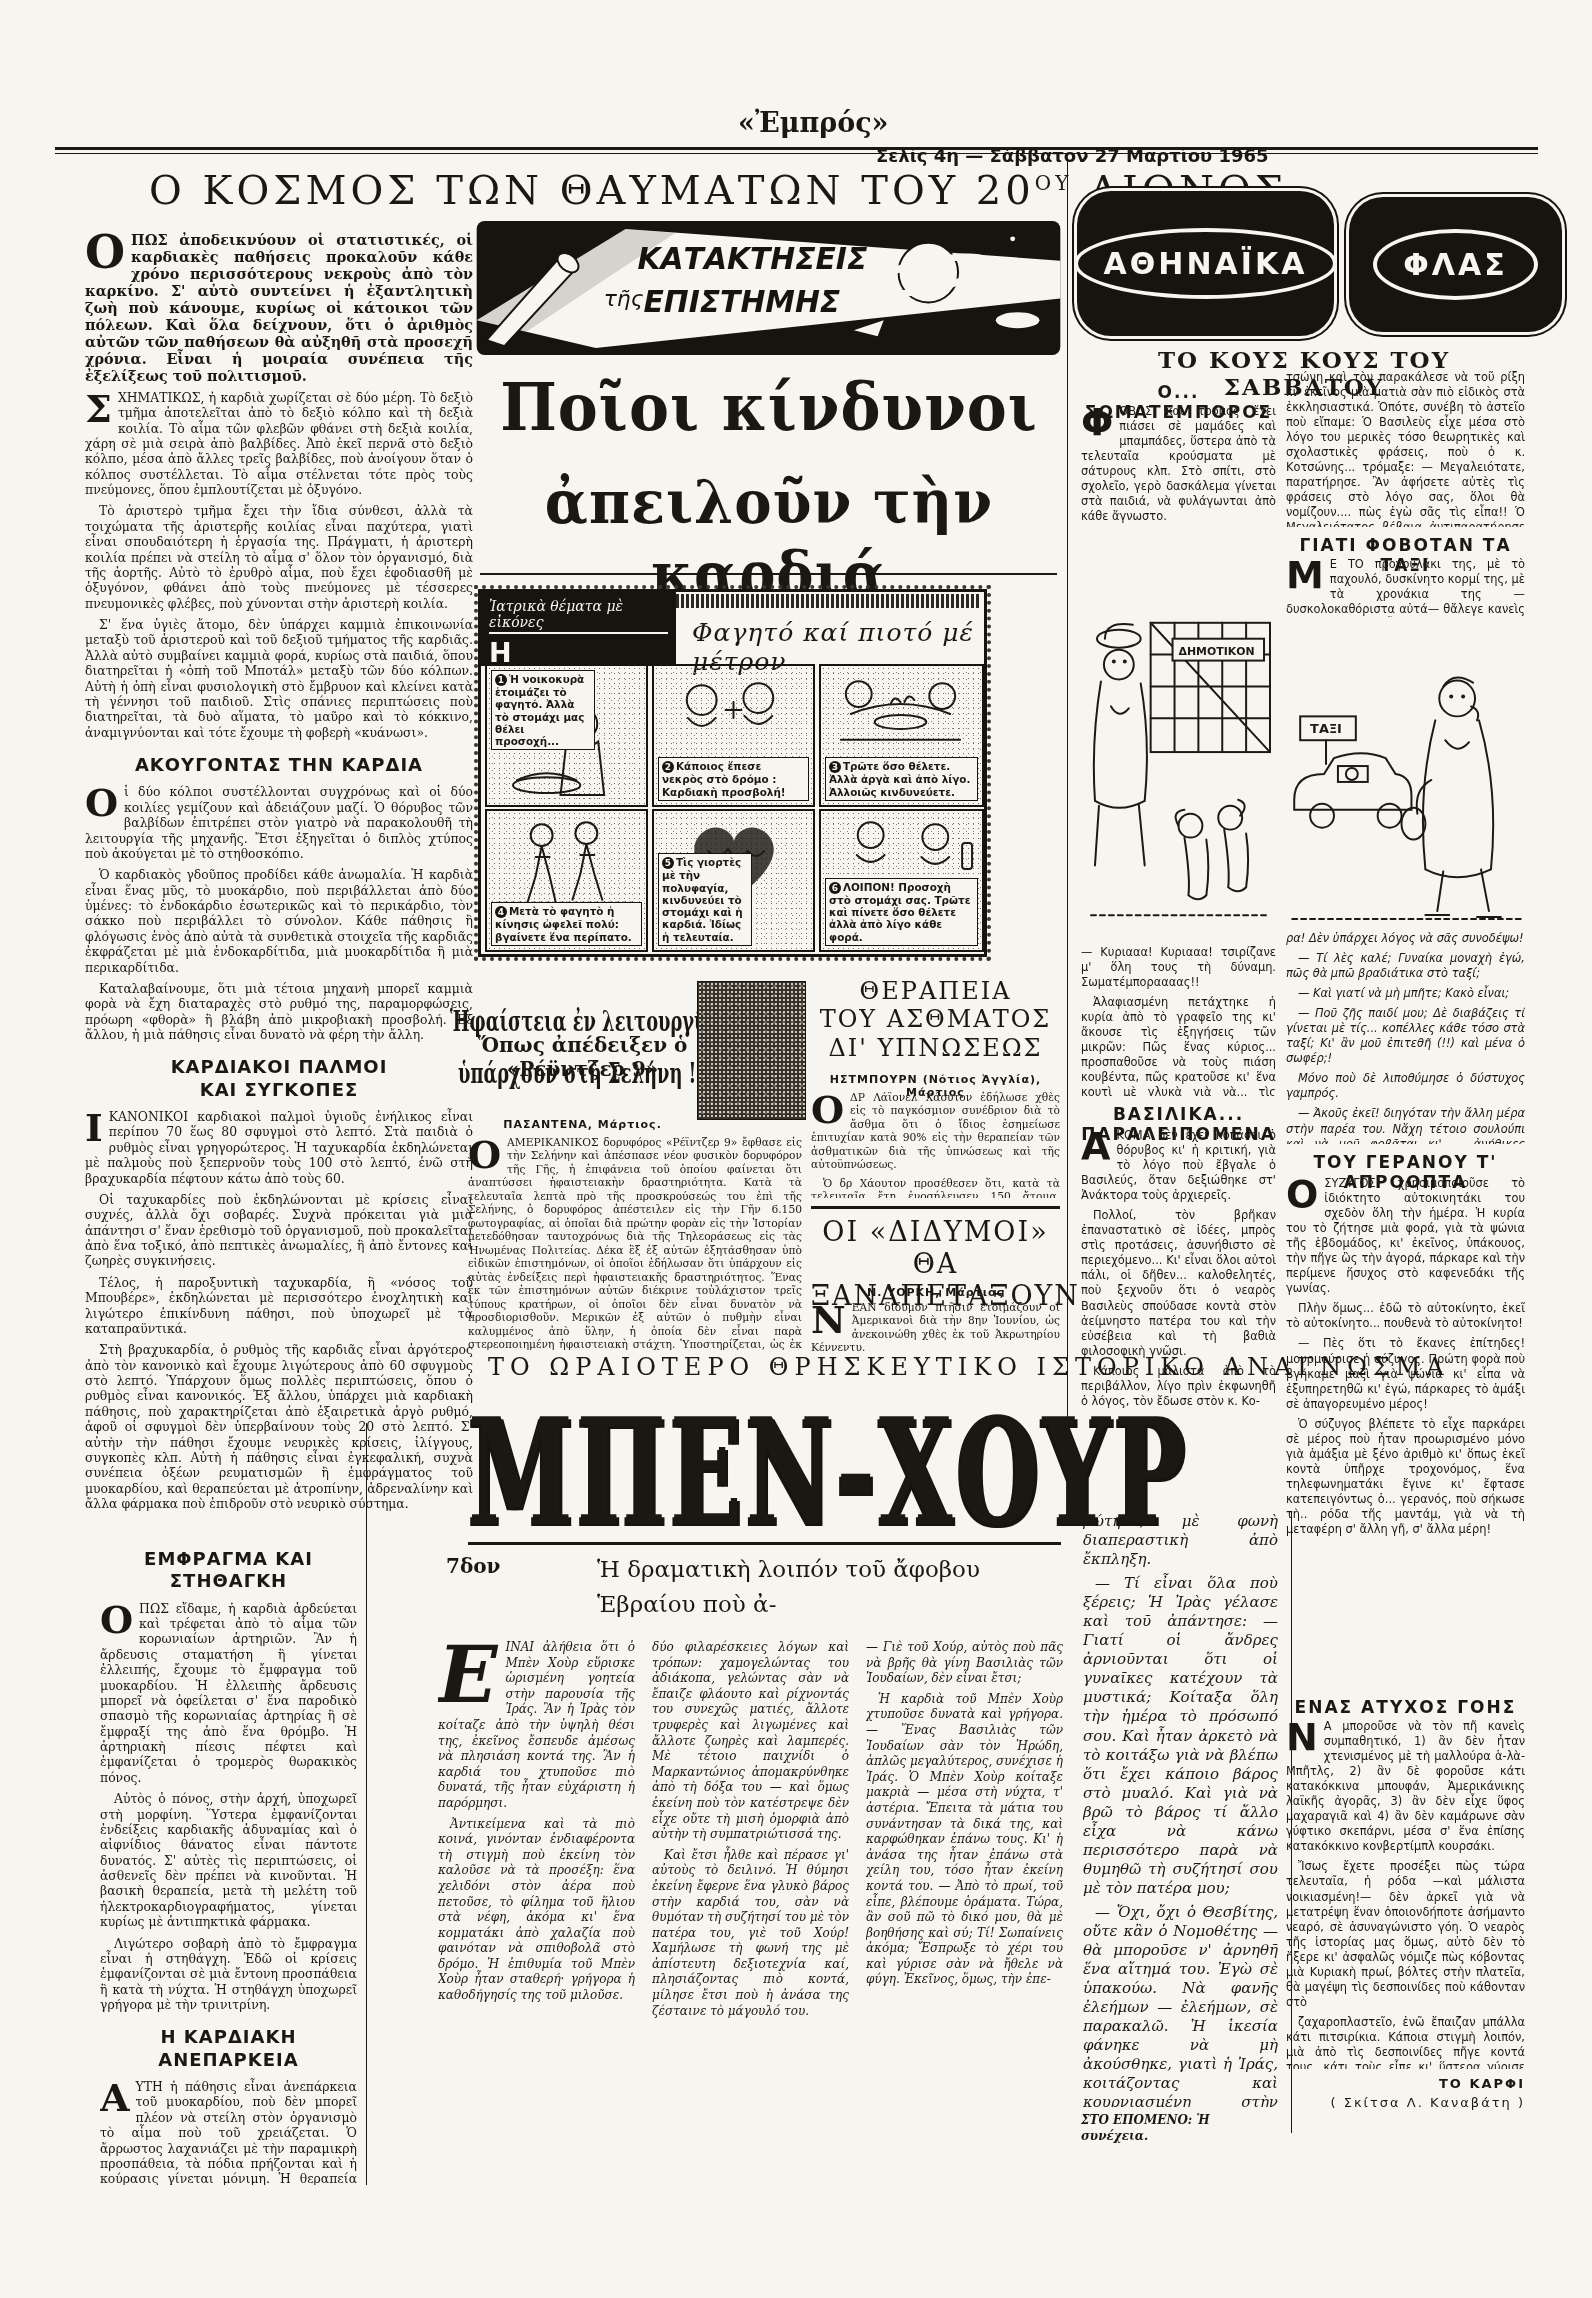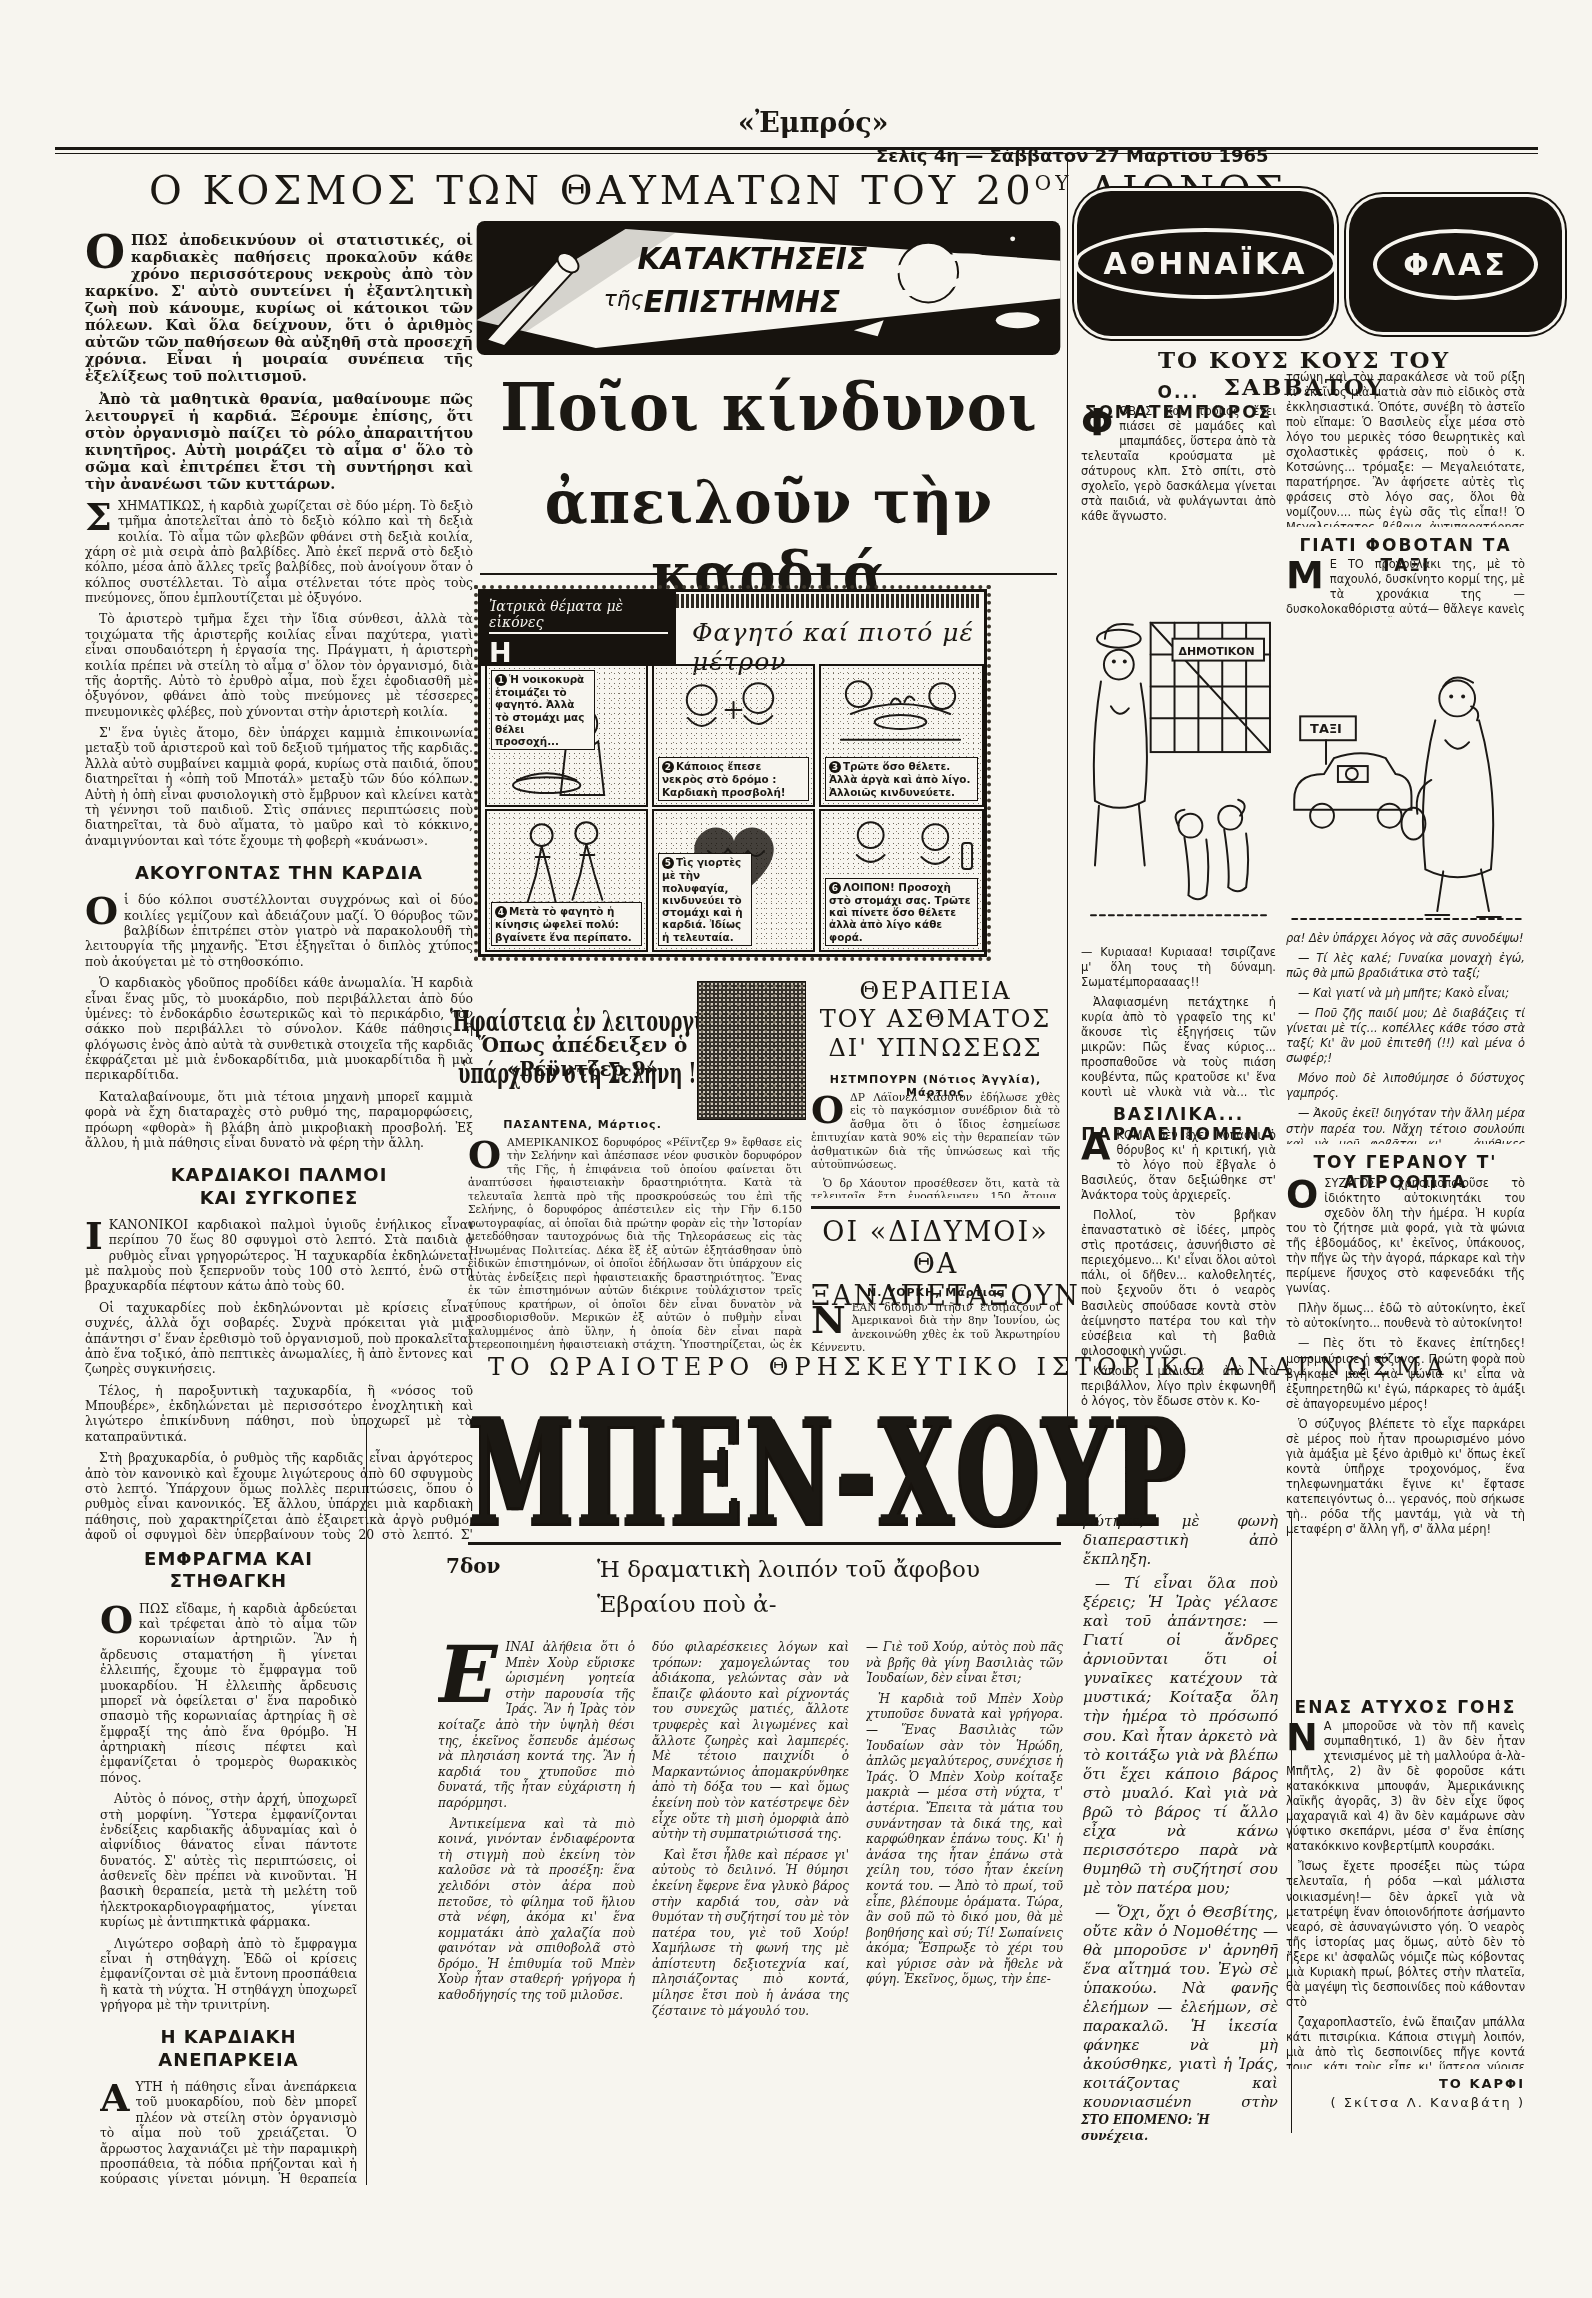--- a/index.html
+++ b/index.html
@@ -97,21 +97,20 @@
   <div class="rule" style="left:55px;top:153px;width:1483px;height:1px;"></div>
 
   <div class="abs main-headline" style="left:149px;top:167px;">
     <span>Ο ΚΟΣΜΟΣ ΤΩΝ ΘΑΥΜΑΤΩΝ ΤΟΥ 20</span><sup>ΟΥ</sup><span> ΑΙΩΝΟΣ</span>
   </div>
 
   <div class="abs bodytext just clip" style="left:85px;top:231px;width:388px;height:1311px;">
     <p class="lede" style="text-indent:0;">
       <span class="dropcap">Ο</span><span>ΠΩΣ ἀποδεικνύουν οἱ στατιστικές, οἱ καρδιακὲς παθήσεις προκαλοῦν κάθε χρόνο περισσότερους νεκροὺς ἀπὸ τὸν καρκίνο. Σ' αὐτὸ συντείνει ἡ ἐξαντλητικὴ ζωὴ ποὺ κάνουμε, κυρίως οἱ κάτοικοι τῶν πόλεων. Καὶ ὅλα δείχνουν, ὅτι ὁ ἀριθμὸς αὐτῶν τῶν παθήσεων θὰ αὐξηθῆ στὰ προσεχῆ χρόνια. Εἶναι ἡ μοιραία συνέπεια τῆς ἐξελίξεως τοῦ πολιτισμοῦ.</span>
     </p>
-    <p class="lede">Ἀπὸ τὰ μαθητικὰ θρανία, μαθαίνουμε πῶς λειτουργεῖ ἡ καρδιά. Ξέρουμε ἐπίσης, ὅτι στὸν ὀργανισμὸ παίζει τὸ ρόλο ἀπαραιτήτου κινητῆρος. Αὐτὴ μοιράζει τὸ αἷμα σ' ὅλο τὸ σῶμα καὶ ἐπιτρέπει ἔτσι τὴ συντήρησι καὶ τὴν ἀνανέωσι τῶν κυττάρων.</p>
     <p style="text-indent:0;">
       <span class="dropcap small">Σ</span><span>ΧΗΜΑΤΙΚΩΣ, ἡ καρδιὰ χωρίζεται σὲ δύο μέρη. Τὸ δεξιὸ τμῆμα ἀποτελεῖται ἀπὸ τὸ δεξιὸ κόλπο καὶ τὴ δεξιὰ κοιλία. Τὸ αἷμα τῶν φλεβῶν φθάνει στὴ δεξιὰ κοιλία, χάρη σὲ μιὰ σειρὰ ἀπὸ βαλβίδες. Ἀπὸ ἐκεῖ περνᾶ στὸ δεξιὸ κόλπο, μέσα ἀπὸ ἄλλες τρεῖς βαλβίδες, ποὺ ἀνοίγουν ὅταν ὁ κόλπος συστέλλεται. Τὸ αἷμα στέλνεται τότε πρὸς τοὺς πνεύμονες, ὅπου ἐμπλουτίζεται μὲ ὀξυγόνο.</span>
     </p>
     <p>Τὸ ἀριστερὸ τμῆμα ἔχει τὴν ἴδια σύνθεσι, ἀλλὰ τὰ τοιχώματα τῆς ἀριστερῆς κοιλίας εἶναι παχύτερα, γιατὶ εἶναι σπουδαιότερη ἡ ἐργασία της. Πράγματι, ἡ ἀριστερὴ κοιλία πρέπει νὰ στείλη τὸ αἷμα σ' ὅλον τὸν ὀργανισμό, διὰ τῆς ἀορτῆς. Αὐτὸ τὸ ἐρυθρὸ αἷμα, ποὺ ἔχει ἐφοδιασθῆ μὲ ὀξυγόνον, φθάνει ἀπὸ τοὺς πνεύμονες μὲ τέσσερες πνευμονικὲς φλέβες, ποὺ χύνονται στὴν ἀριστερὴ κοιλία.</p>
     <p>Σ' ἕνα ὑγιὲς ἄτομο, δὲν ὑπάρχει καμμιὰ ἐπικοινωνία μεταξὺ τοῦ ἀριστεροῦ καὶ τοῦ δεξιοῦ τμήματος τῆς καρδιᾶς. Ἀλλὰ αὐτὸ συμβαίνει καμμιὰ φορά, κυρίως στὰ παιδιά, ὅπου διατηρεῖται ἡ «ὀπὴ τοῦ Μποτάλ» μεταξὺ τῶν δύο κόλπων. Αὐτὴ ἡ ὀπὴ εἶναι φυσιολογικὴ στὸ ἔμβρυον καὶ κλείνει κατὰ τὴ γέννησι τοῦ παιδιοῦ. Στὶς σπάνιες περιπτώσεις ποὺ διατηρεῖται, τὰ δυὸ αἵματα, τὸ μαῦρο καὶ τὸ κόκκινο, ἀναμιγνύονται καὶ τότε ἔχουμε τὴ φοβερὴ «κυάνωσι».</p>
     <div class="subhead">ΑΚΟΥΓΟΝΤΑΣ ΤΗΝ ΚΑΡΔΙΑ</div>
     <p style="text-indent:0;">
       <span class="dropcap small">Ο</span><span>ἱ δύο κόλποι συστέλλονται συγχρόνως καὶ οἱ δύο κοιλίες γεμίζουν καὶ ἀδειάζουν μαζί. Ὁ θόρυβος τῶν βαλβίδων ἐπιτρέπει στὸν γιατρὸ νὰ παρακολουθῆ τὴ λειτουργία τῆς μηχανῆς. Ἔτσι ἐξηγεῖται ὁ διπλὸς χτύπος ποὺ ἀκούγεται μὲ τὸ στηθοσκόπιο.</span>
     </p>
     <p>Ὁ καρδιακὸς γδοῦπος προδίδει κάθε ἀνωμαλία. Ἡ καρδιὰ εἶναι ἕνας μῦς, τὸ μυοκάρδιο, ποὺ περιβάλλεται ἀπὸ δύο ὑμένες: τὸ ἐνδοκάρδιο ἐσωτερικῶς καὶ τὸ περικάρδιο, τὸν σάκκο ποὺ περιβάλλει τὸ σύνολον. Κάθε πάθησις ἢ φλόγωσις ἑνὸς ἀπὸ αὐτὰ τὰ συνθετικὰ στοιχεῖα τῆς καρδιᾶς ἐκφράζεται μὲ μιὰ ἐνδοκαρδίτιδα, μιὰ μυοκαρδίτιδα ἢ μιὰ περικαρδίτιδα.</p>

